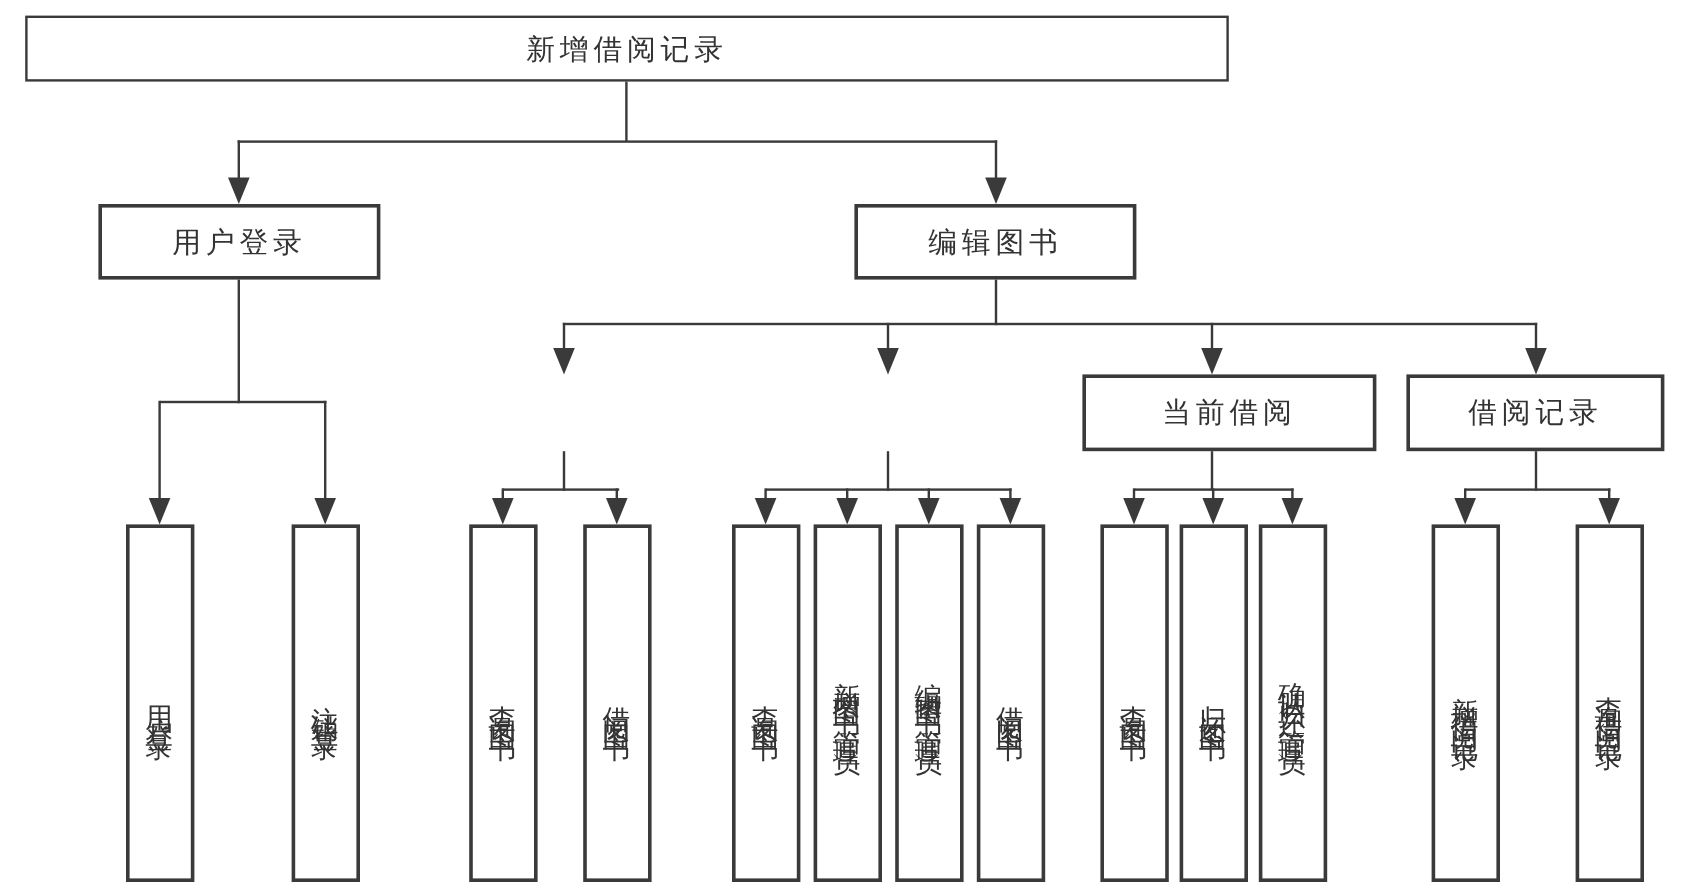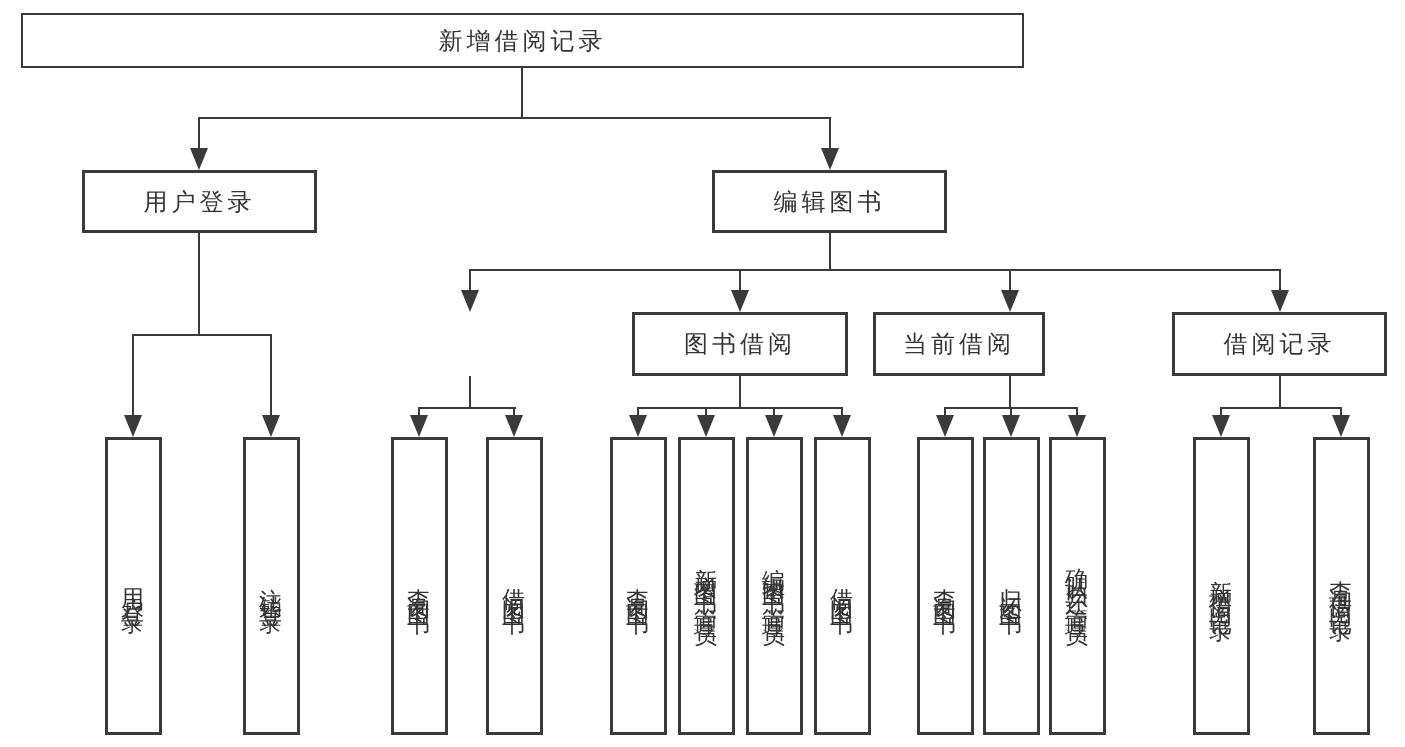--- a/index.html
+++ b/index.html
@@ -86,22 +86,21 @@
   <div class="h" style="left:469px;top:269px;width:812px"></div>
   <div class="v" style="left:469px;top:269px;height:23px"></div>
   <div class="ah" style="left:461px;top:290px"></div>
   <div class="v" style="left:739px;top:269px;height:23px"></div>
   <div class="ah" style="left:731px;top:290px"></div>
   <div class="v" style="left:1009px;top:269px;height:23px"></div>
   <div class="ah" style="left:1001px;top:290px"></div>
   <div class="v" style="left:1279px;top:269px;height:23px"></div>
   <div class="ah" style="left:1271px;top:290px"></div>
 
-  <div class="box" style="left:632px;top:312px;width:216px;height:64px">图书借阅</div>
-  <div class="box" style="left:873px;top:312px;width:172px;height:64px">当前借阅</div>
+  <div class="box" style="left:902px;top:312px;width:245px;height:64px">当前借阅</div>
   <div class="box" style="left:1172px;top:312px;width:215px;height:64px">借阅记录</div>
 
   <div class="v" style="left:469px;top:376px;height:33px"></div>
   <div class="h" style="left:419px;top:407px;width:97px"></div>
   <div class="v" style="left:418px;top:407px;height:12px"></div>
   <div class="ah" style="left:410px;top:415px"></div>
   <div class="v" style="left:513px;top:407px;height:12px"></div>
   <div class="ah" style="left:505px;top:415px"></div>
 
   <div class="v" style="left:739px;top:376px;height:33px"></div>

